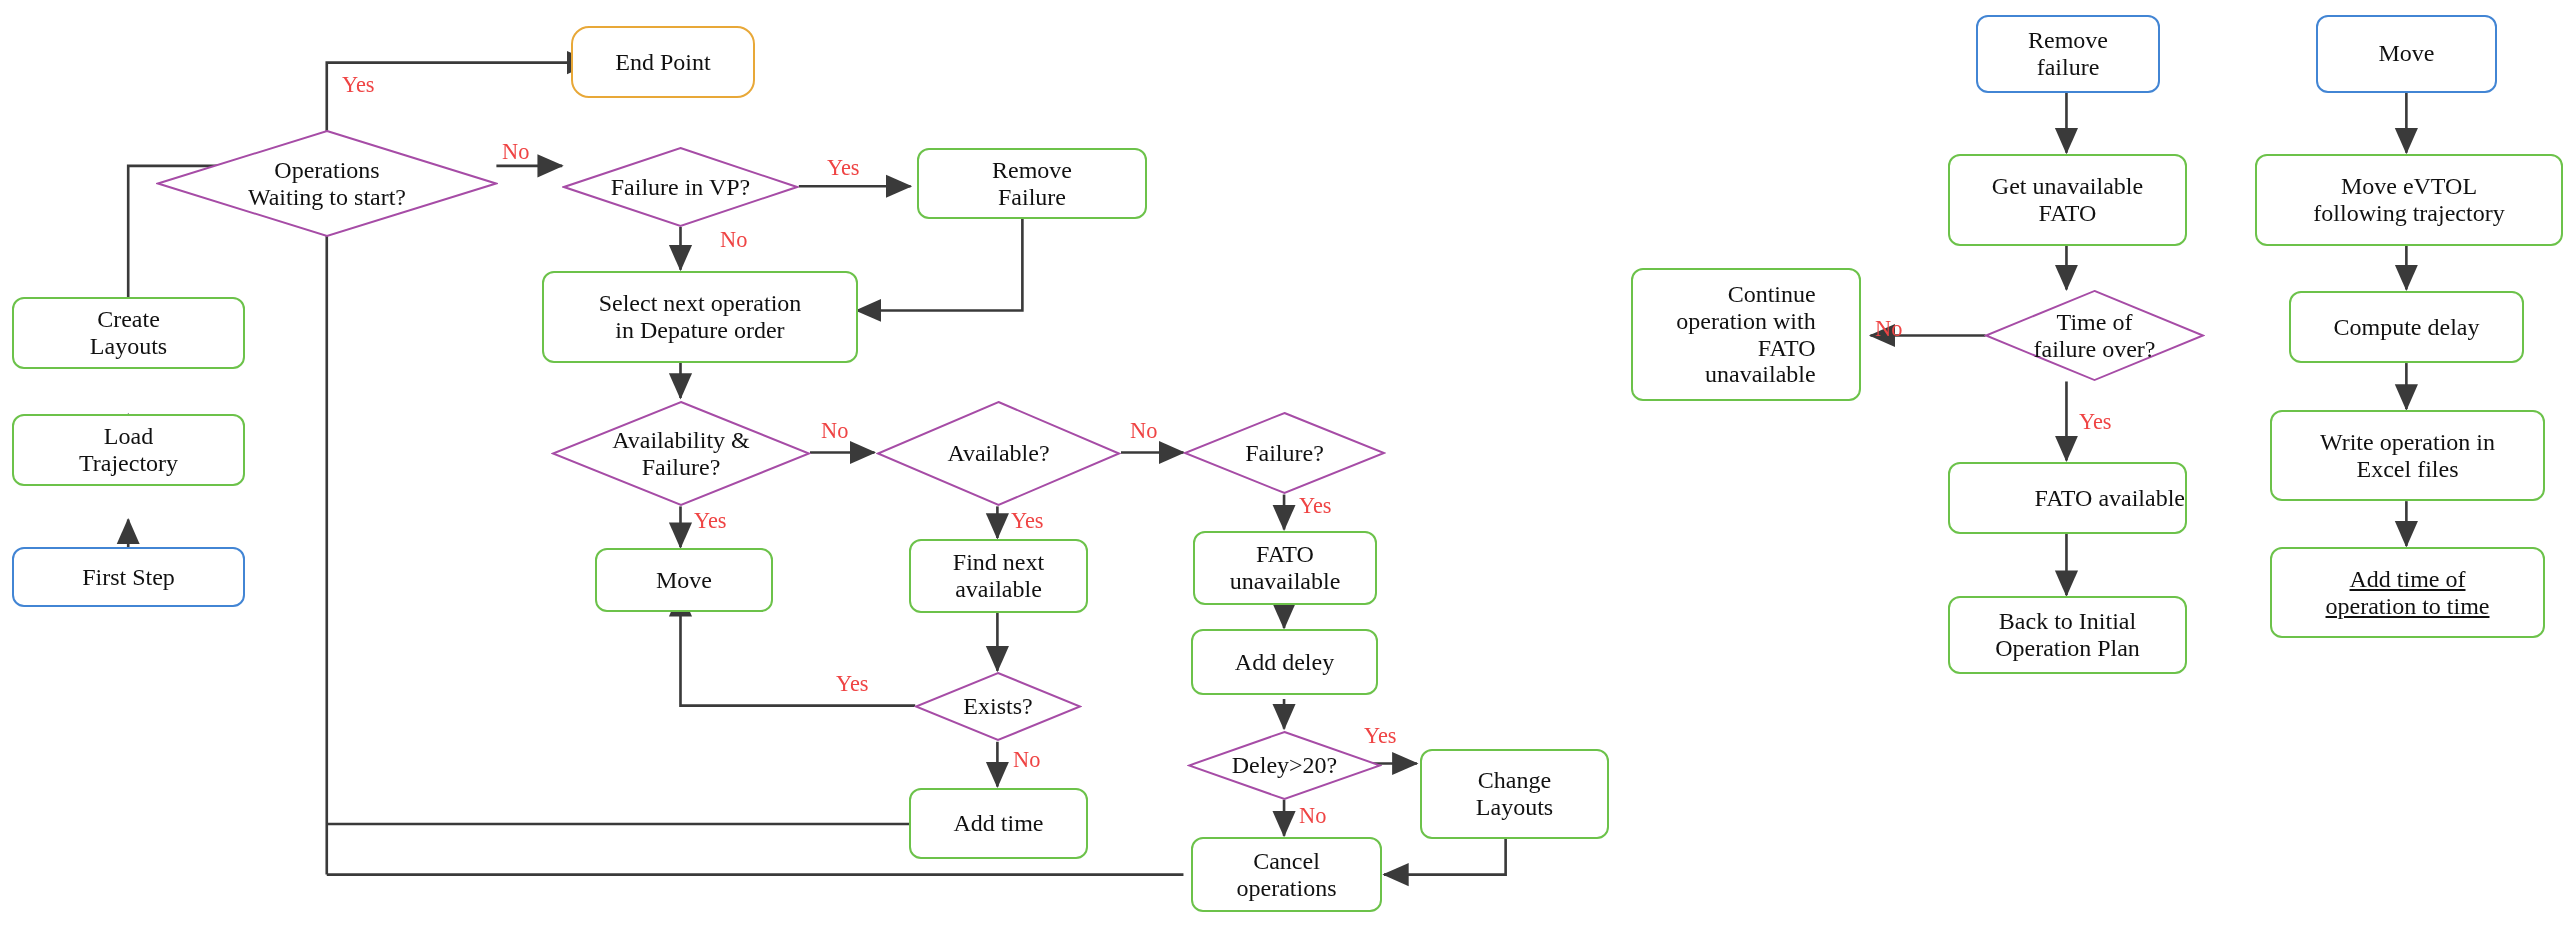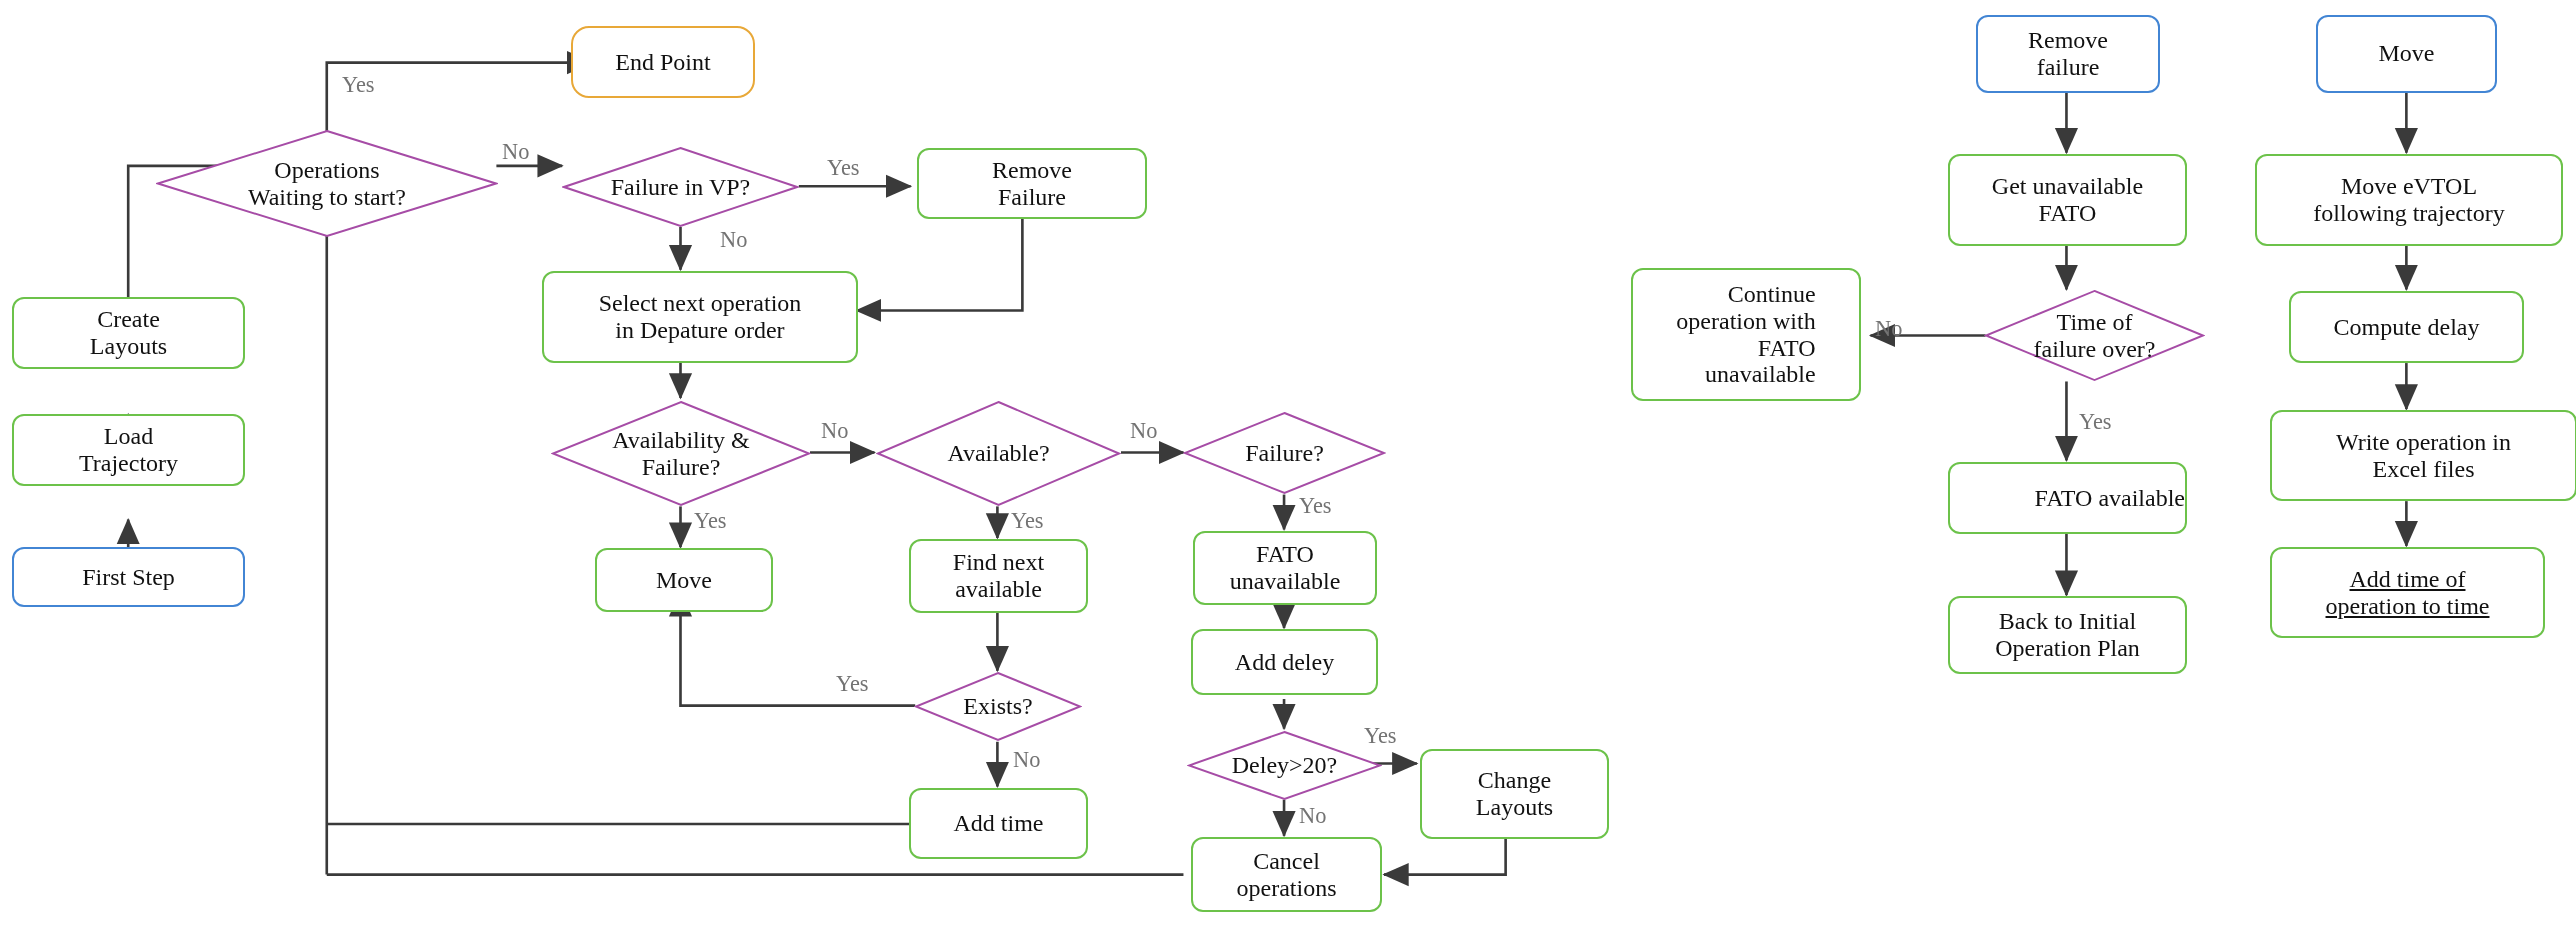--- a/index.html
+++ b/index.html
@@ -10,21 +10,21 @@
   .node{position:absolute;box-sizing:border-box;background:#ffffff;
         display:flex;align-items:center;justify-content:center;text-align:center;
         color:#111111;line-height:1.12;}
   .proc{border:2px solid #6CC24A;border-radius:12px;}
   .term{border:2px solid #4285D4;border-radius:12px;}
   .endp{border:2px solid #E8A838;border-radius:12px;}
   .dia{position:absolute;display:flex;align-items:center;justify-content:center;
        text-align:center;color:#111111;line-height:1.12;}
   .dia .shape{position:absolute;left:0;top:0;width:100%;height:100%;}
   .dia .txt{position:relative;z-index:2;padding:0 12px;}
-  .elabel{position:absolute;color:#737373;white-space:nowrap;}
+  .elabel{position:absolute;color:#ef4444;white-space:nowrap;}
   .f34{font-size:22.4px;}
   .f36{font-size:24px;}
 </style>
 </head>
 <body>
 
 <div id="canvas">
 
   <svg id="wires" viewBox="0 0 3918 1408" xmlns="http://www.w3.org/2000/svg">
     <defs>
@@ -264,21 +264,21 @@
 
   <div class="node proc f36" style="left:2255px;top:154px;width:308px;height:92px;">
     <span style="white-space:pre-line">Move eVTOL
 following trajectory</span>
   </div>
 
   <div class="node proc f36" style="left:2289px;top:291px;width:235px;height:72px;">
     <span>Compute delay</span>
   </div>
 
-  <div class="node proc f36" style="left:2270px;top:410px;width:307px;height:91px;">
+  <div class="node proc f36" style="left:2270px;top:410px;width:275px;height:91px;">
     <span style="white-space:pre-line">Write operation in
 Excel files</span>
   </div>
 
   <div class="node proc f36" style="left:2270px;top:547px;width:275px;height:91px;text-decoration:underline;">
     <span style="white-space:pre-line">Add time of
 operation to time</span>
   </div>
 
 </div>

